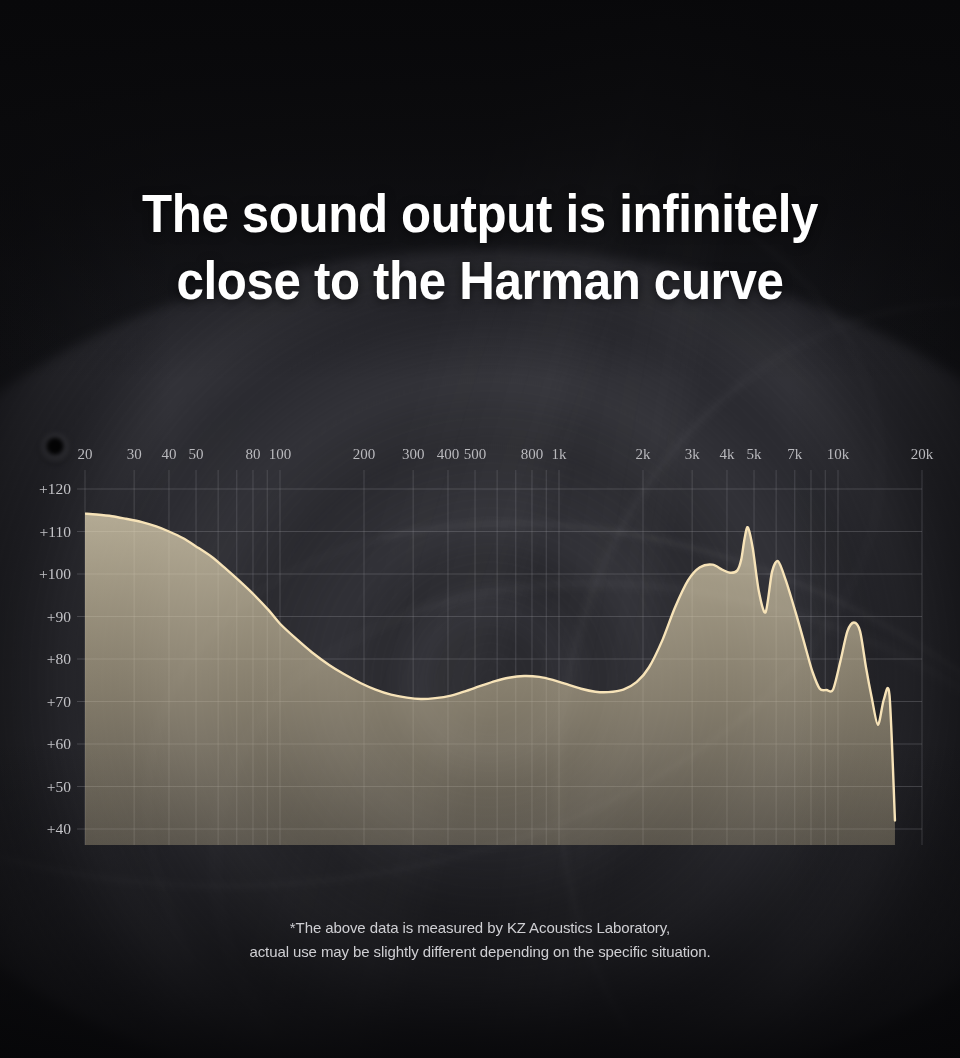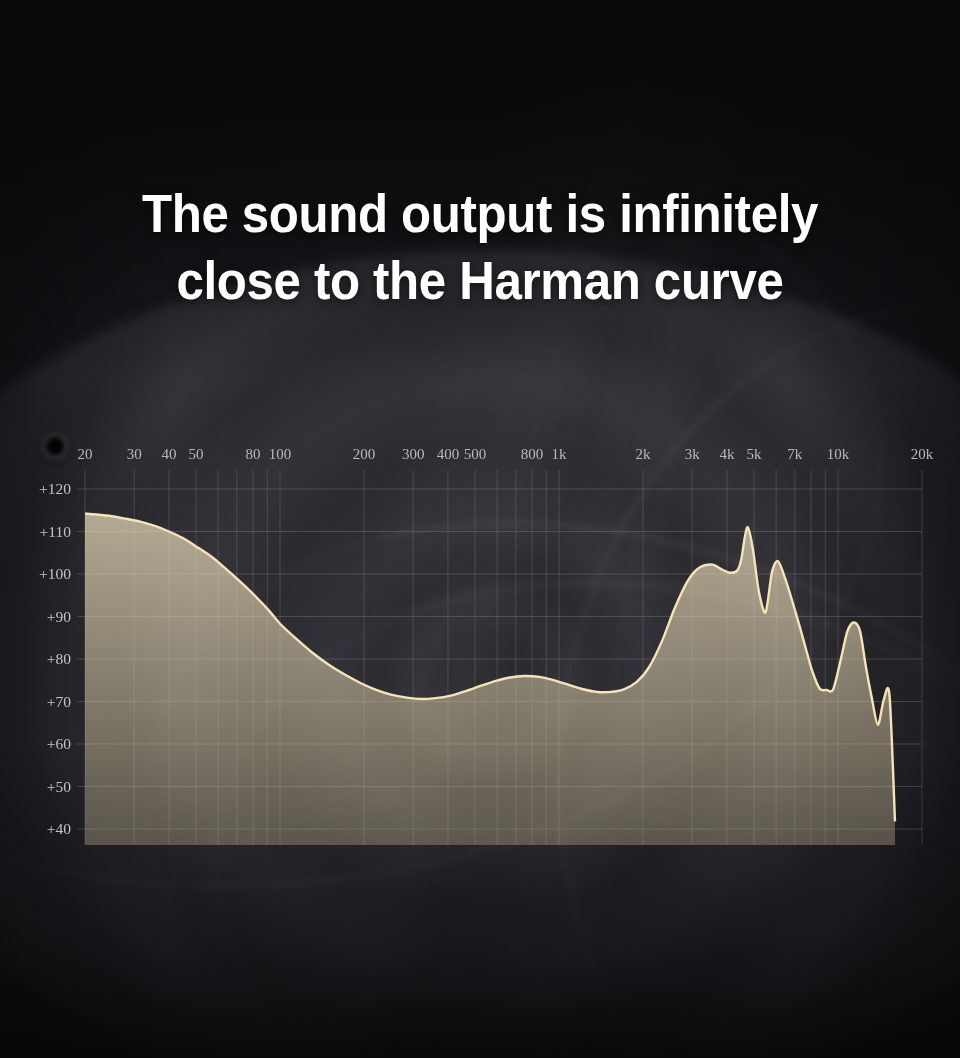--- a/index.html
+++ b/index.html
@@ -305,14 +305,16 @@
           <text x="71" y="621.5" class="axis-label-y">+90</text>
           <text x="71" y="664" class="axis-label-y">+80</text>
           <text x="71" y="706.5" class="axis-label-y">+70</text>
           <text x="71" y="749" class="axis-label-y">+60</text>
           <text x="71" y="791.5" class="axis-label-y">+50</text>
           <text x="71" y="834" class="axis-label-y">+40</text>
         </g>
     </svg>
   </div>
 
+  <p class="footnote">*The above data is measured by KZ Acoustics Laboratory,
+actual use may be slightly different depending on the specific situation.</p>
 
 </div>
 
 </body></html>

